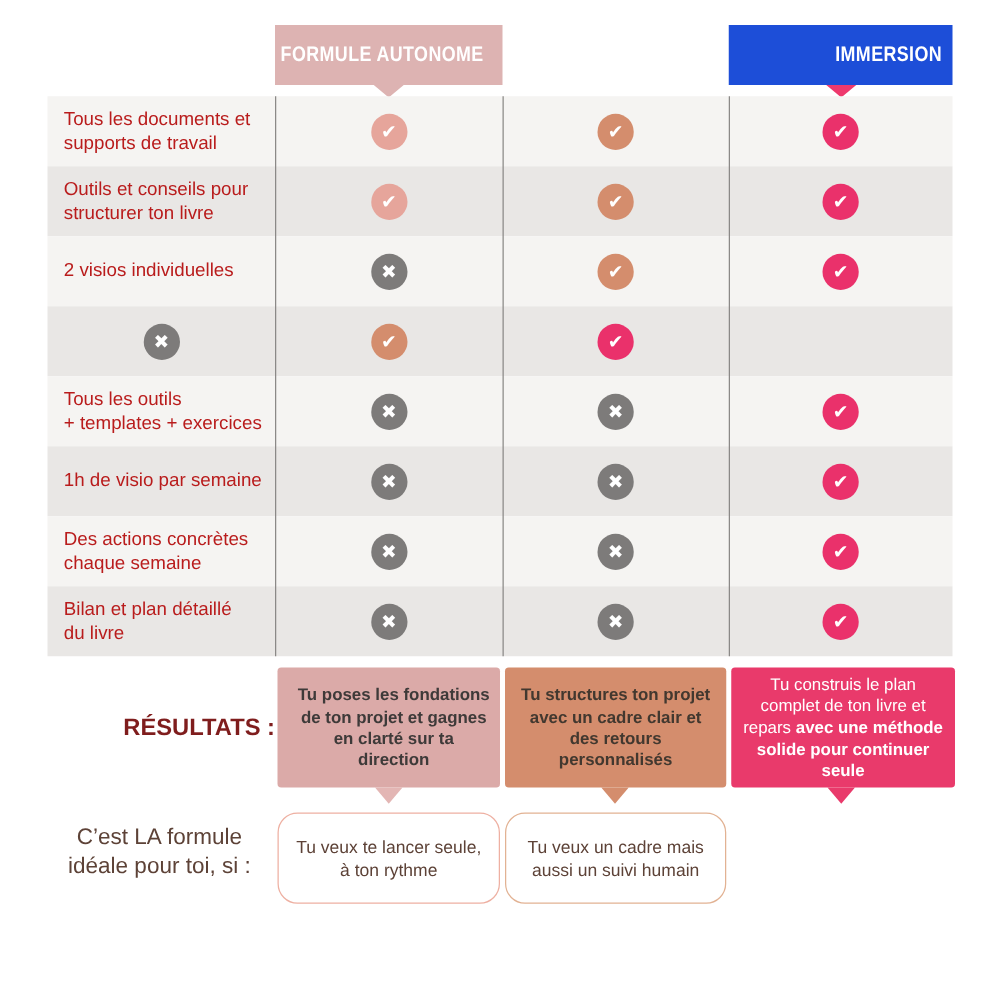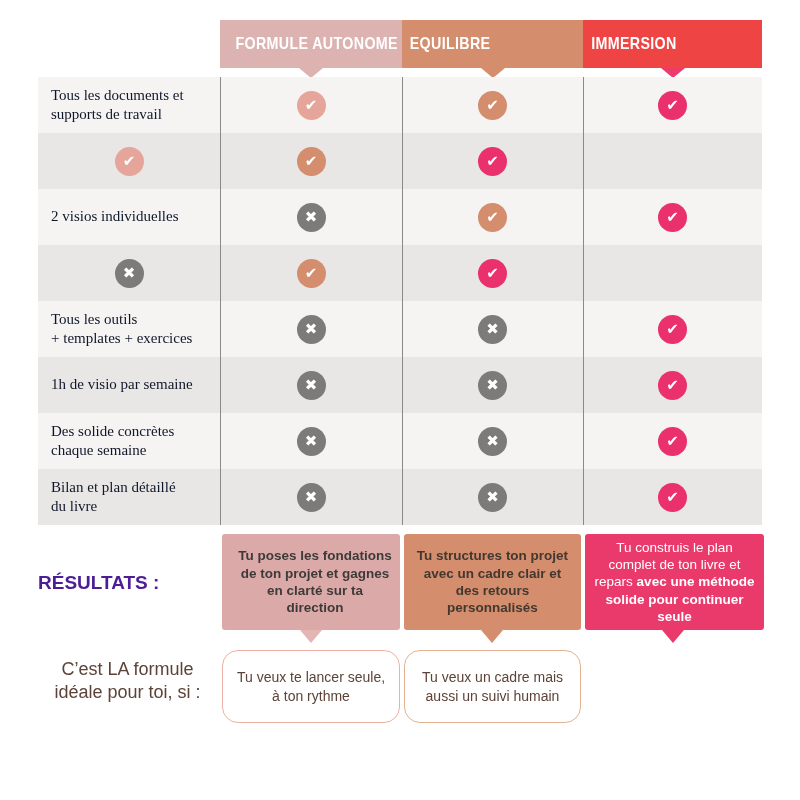--- a/index.html
+++ b/index.html
@@ -5,21 +5,21 @@
   * { margin:0; padding:0; box-sizing:border-box; }
   html,body { background:#ffffff; }
   .page {
     position:relative; width:800px; height:800px; background:#ffffff;
     font-family:"Liberation Sans","DejaVu Sans",sans-serif; overflow:hidden;
   }
 
   
   .htab {
     position:absolute; top:20px; height:48px;
-    display:flex; align-items:center; justify-content:flex-start;
+    display:flex; align-items:center; justify-content:flex-end;
   }
   .htab .htab-label {
     color:#ffffff; font-weight:bold; font-size:17px; letter-spacing:.4px;
     display:inline-block; transform:scaleX(.84); white-space:nowrap;
   }
   .htab-1 { left:220px; width:182px; }
   .htab-2 { left:402px; width:181px; }
   .htab-3 { left:583px; width:179px; }
   .notch {
     position:absolute; bottom:-10px; left:50%; margin-left:-12px;
@@ -29,37 +29,37 @@
 
   
   .ftable { position:absolute; left:38px; top:77px; width:724px; }
   .frow {
     display:grid; grid-template-columns:182px 182px 181px 179px;
     height:56px; align-items:center;
   }
   .frow:nth-child(odd)  { background:#f5f4f2; }
   .frow:nth-child(even) { background:#e9e7e5; }
   .feature-label {
-    padding-left:13px; padding-right:4px; color:#0f172a;
-    font-size:15px; line-height:1.28; white-space:pre-line;font-family:Liberation Serif, serif;
+    padding-left:13px; padding-right:4px; color:#b91c1c;
+    font-size:15px; line-height:1.28; white-space:pre-line;
   }
   .fcell { display:flex; align-items:center; justify-content:center; }
   .mark {
     width:29px; height:29px; border-radius:50%;
     display:flex; align-items:center; justify-content:center;
     color:#ffffff; font-size:15px; font-weight:bold;
     font-family:"DejaVu Sans",sans-serif; line-height:1;
   }
   .vsep { position:absolute; top:0; width:1.5px; height:448px; background:#8b8987; }
   .vsep-1 { left:181.5px; } .vsep-2 { left:363.5px; } .vsep-3 { left:544.5px; }
 
   
   .results-label {
-    position:absolute; left:38px; top:572px; width:182px; text-align:left;
-    color:#4c1d95; font-size:19px; font-weight:bold;
+    position:absolute; left:38px; top:572px; width:182px; text-align:right;
+    color:#7f1d1d; font-size:19px; font-weight:bold;
   }
   .res-box {
     position:absolute; top:534px; height:96px; padding:4px 7px;
     display:flex; align-items:center; justify-content:center; text-align:center;
     font-size:13.5px; line-height:1.28; border-radius:3px;
   }
   .res-box-1 { left:222px; width:178px; }
   .res-box-2 { left:404px; width:177px; }
   .res-box-3 { left:585px; width:179px; }
   .res-box .b { font-weight:bold; }
@@ -87,44 +87,42 @@
 </style>
 </head>
 <body>
 
 <div class="page">
 
   <div class="htab htab-1" style="background: rgb(221, 179, 178);">
     <span class="htab-label">FORMULE AUTONOME</span>
     <span class="notch" style="border-top-color: rgb(221, 179, 178);"></span>
   </div>
-  <div class="htab htab-2" style="background: rgb(212, 141, 109);">
-    <span class="htab-label">EQUILIBRE</span>
-    <span class="notch" style="border-top-color: rgb(212, 141, 109);"></span>
-  </div>
-  <div class="htab htab-3" style="background: #ef4444;">
+  <div class="htab htab-3" style="background: #1d4ed8;">
     <span class="htab-label">IMMERSION</span>
     <span class="notch" style="border-top-color: rgb(238, 57, 109);"></span>
   </div>
 
   <div class="ftable">
     <div class="frow">
       <div class="feature-label">Tous les documents et
 supports de travail</div>
       <div class="fcell">
           <span class="mark" style="background: rgb(230, 165, 155);">✔</span>
         </div>
       <div class="fcell">
           <span class="mark" style="background: rgb(212, 141, 109);">✔</span>
         </div>
       <div class="fcell">
           <span class="mark" style="background: rgb(234, 49, 107);">✔</span>
         </div>
     </div>
     <div class="frow">
+      <div class="feature-label">Outils et conseils pour
+structurer ton livre</div>
       <div class="fcell">
           <span class="mark" style="background: rgb(230, 165, 155);">✔</span>
         </div>
       <div class="fcell">
           <span class="mark" style="background: rgb(212, 141, 109);">✔</span>
         </div>
       <div class="fcell">
           <span class="mark" style="background: rgb(234, 49, 107);">✔</span>
         </div>
     </div>
@@ -170,21 +168,21 @@
           <span class="mark" style="background: rgb(125, 123, 122);">✖</span>
         </div>
       <div class="fcell">
           <span class="mark" style="background: rgb(125, 123, 122);">✖</span>
         </div>
       <div class="fcell">
           <span class="mark" style="background: rgb(234, 49, 107);">✔</span>
         </div>
     </div>
     <div class="frow">
-      <div class="feature-label">Des solide concrètes
+      <div class="feature-label">Des actions concrètes
 chaque semaine</div>
       <div class="fcell">
           <span class="mark" style="background: rgb(125, 123, 122);">✖</span>
         </div>
       <div class="fcell">
           <span class="mark" style="background: rgb(125, 123, 122);">✖</span>
         </div>
       <div class="fcell">
           <span class="mark" style="background: rgb(234, 49, 107);">✔</span>
         </div>

